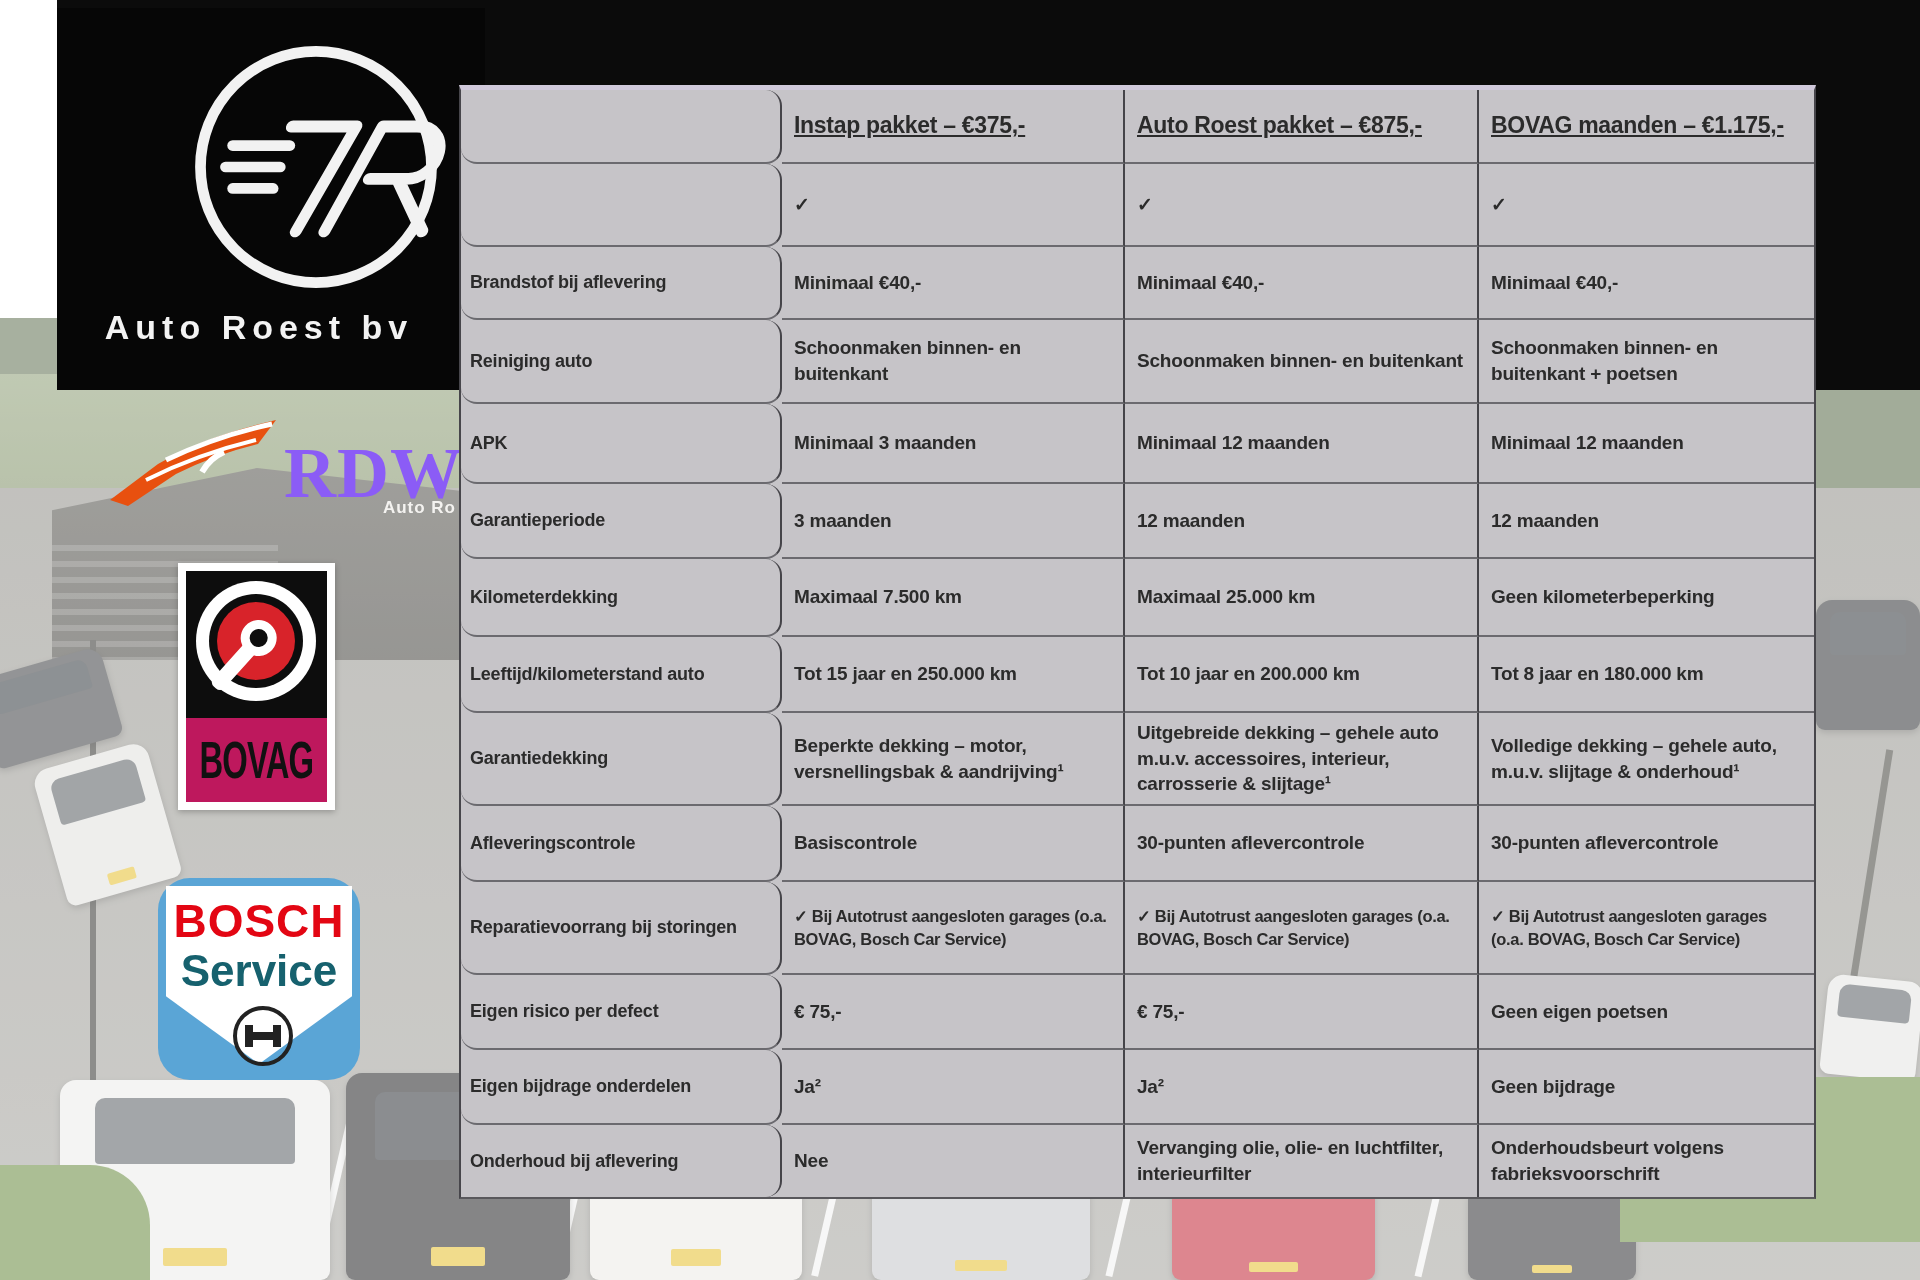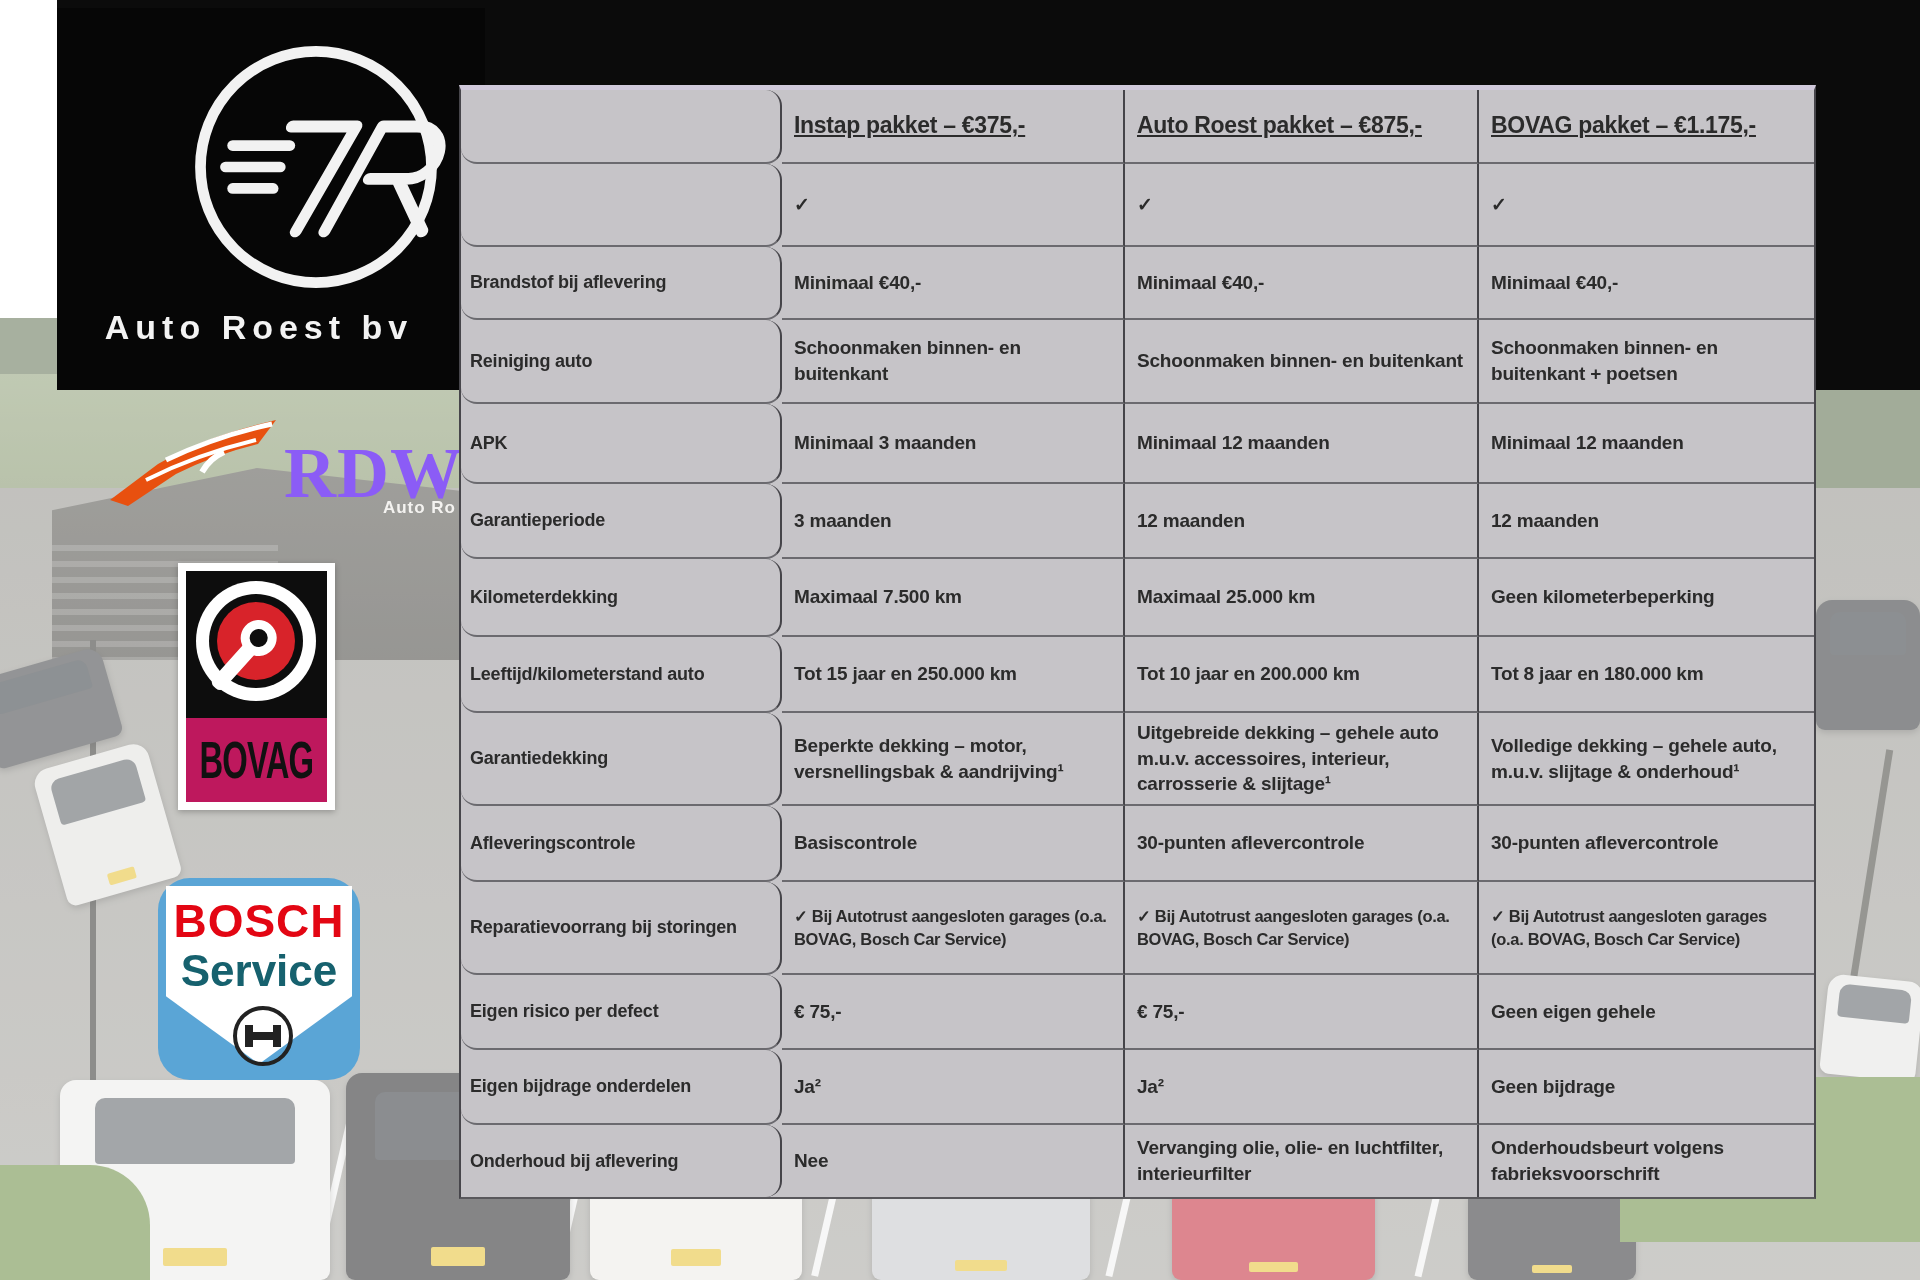--- a/index.html
+++ b/index.html
@@ -201,21 +201,21 @@
       <div class="hb"></div>
         <div class="vb1"></div>
         <div class="vb2"></div>
     </div>
   </div>
 
   <div class="pkg-table" id="grid">
       <div class="cell header label"></div>
       <div class="cell header c1">Instap pakket – €375,-</div>
       <div class="cell header c2">Auto Roest pakket – €875,-</div>
-      <div class="cell header c3">BOVAG pakket – €1.175,-</div>
+      <div class="cell header c3">BOVAG maanden – €1.175,-</div>
       <div class="cell label"></div>
       <div class="cell c1">✓</div>
       <div class="cell c2">✓</div>
       <div class="cell c3">✓</div>
       <div class="cell label">Brandstof bij aflevering</div>
       <div class="cell c1">Minimaal €40,-</div>
       <div class="cell c2">Minimaal €40,-</div>
       <div class="cell c3">Minimaal €40,-</div>
       <div class="cell label">Reiniging auto</div>
       <div class="cell c1">Schoonmaken binnen- en buitenkant</div>
@@ -245,21 +245,21 @@
       <div class="cell c1">Basiscontrole</div>
       <div class="cell c2">30-punten aflevercontrole</div>
       <div class="cell c3">30-punten aflevercontrole</div>
       <div class="cell label">Reparatievoorrang bij storingen</div>
       <div class="cell c1 compact">✓ Bij Autotrust aangesloten garages (o.a. BOVAG, Bosch Car Service)</div>
       <div class="cell c2 compact">✓ Bij Autotrust aangesloten garages (o.a. BOVAG, Bosch Car Service)</div>
       <div class="cell c3 compact">✓ Bij Autotrust aangesloten garages (o.a. BOVAG, Bosch Car Service)</div>
       <div class="cell label">Eigen risico per defect</div>
       <div class="cell c1">€ 75,-</div>
       <div class="cell c2">€ 75,-</div>
-      <div class="cell c3">Geen eigen gehele</div>
+      <div class="cell c3">Geen eigen poetsen</div>
       <div class="cell label">Eigen bijdrage onderdelen</div>
       <div class="cell c1">Ja²</div>
       <div class="cell c2">Ja²</div>
       <div class="cell c3">Geen bijdrage</div>
       <div class="cell label">Onderhoud bij aflevering</div>
       <div class="cell c1">Nee</div>
       <div class="cell c2">Vervanging olie, olie- en luchtfilter, interieurfilter</div>
       <div class="cell c3">Onderhoudsbeurt volgens fabrieksvoorschrift</div>
     </div>
 

